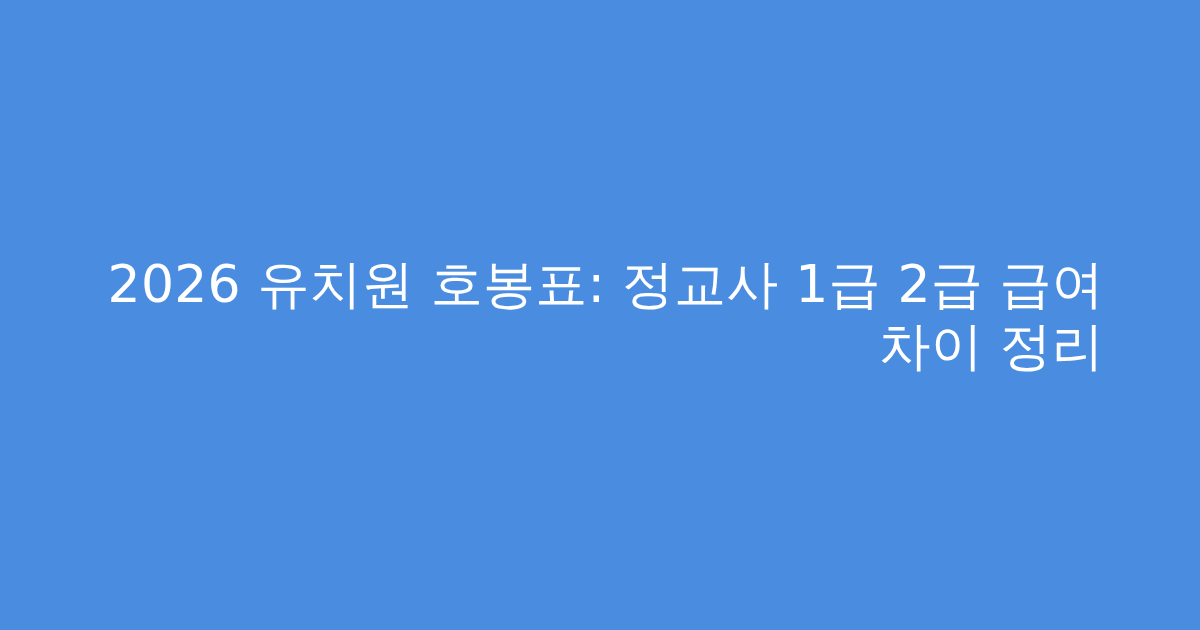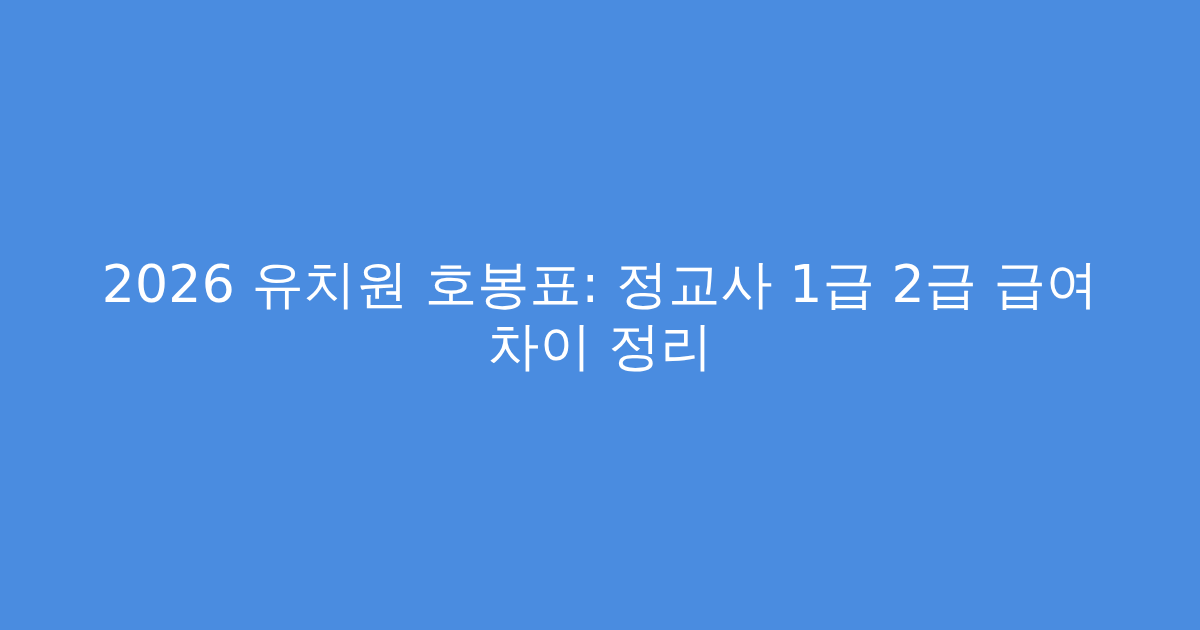--- a/index.html
+++ b/index.html
@@ -23,21 +23,21 @@
     background-color: #4a8ce0;
     display: flex;
     align-items: center;
     justify-content: center;
   }
 
   #title-block {
     box-sizing: border-box;
     width: 100%;
     padding: 0 96px;
-    text-align: center;
+    text-align: right;
   }
 
   #card-title {
     margin: 0;
     color: #ffffff;
     font-family: "DejaVu Sans", "Liberation Sans", sans-serif;
     font-size: 52px;
     font-weight: 400;
     line-height: 62px;
     letter-spacing: 0.2px;

